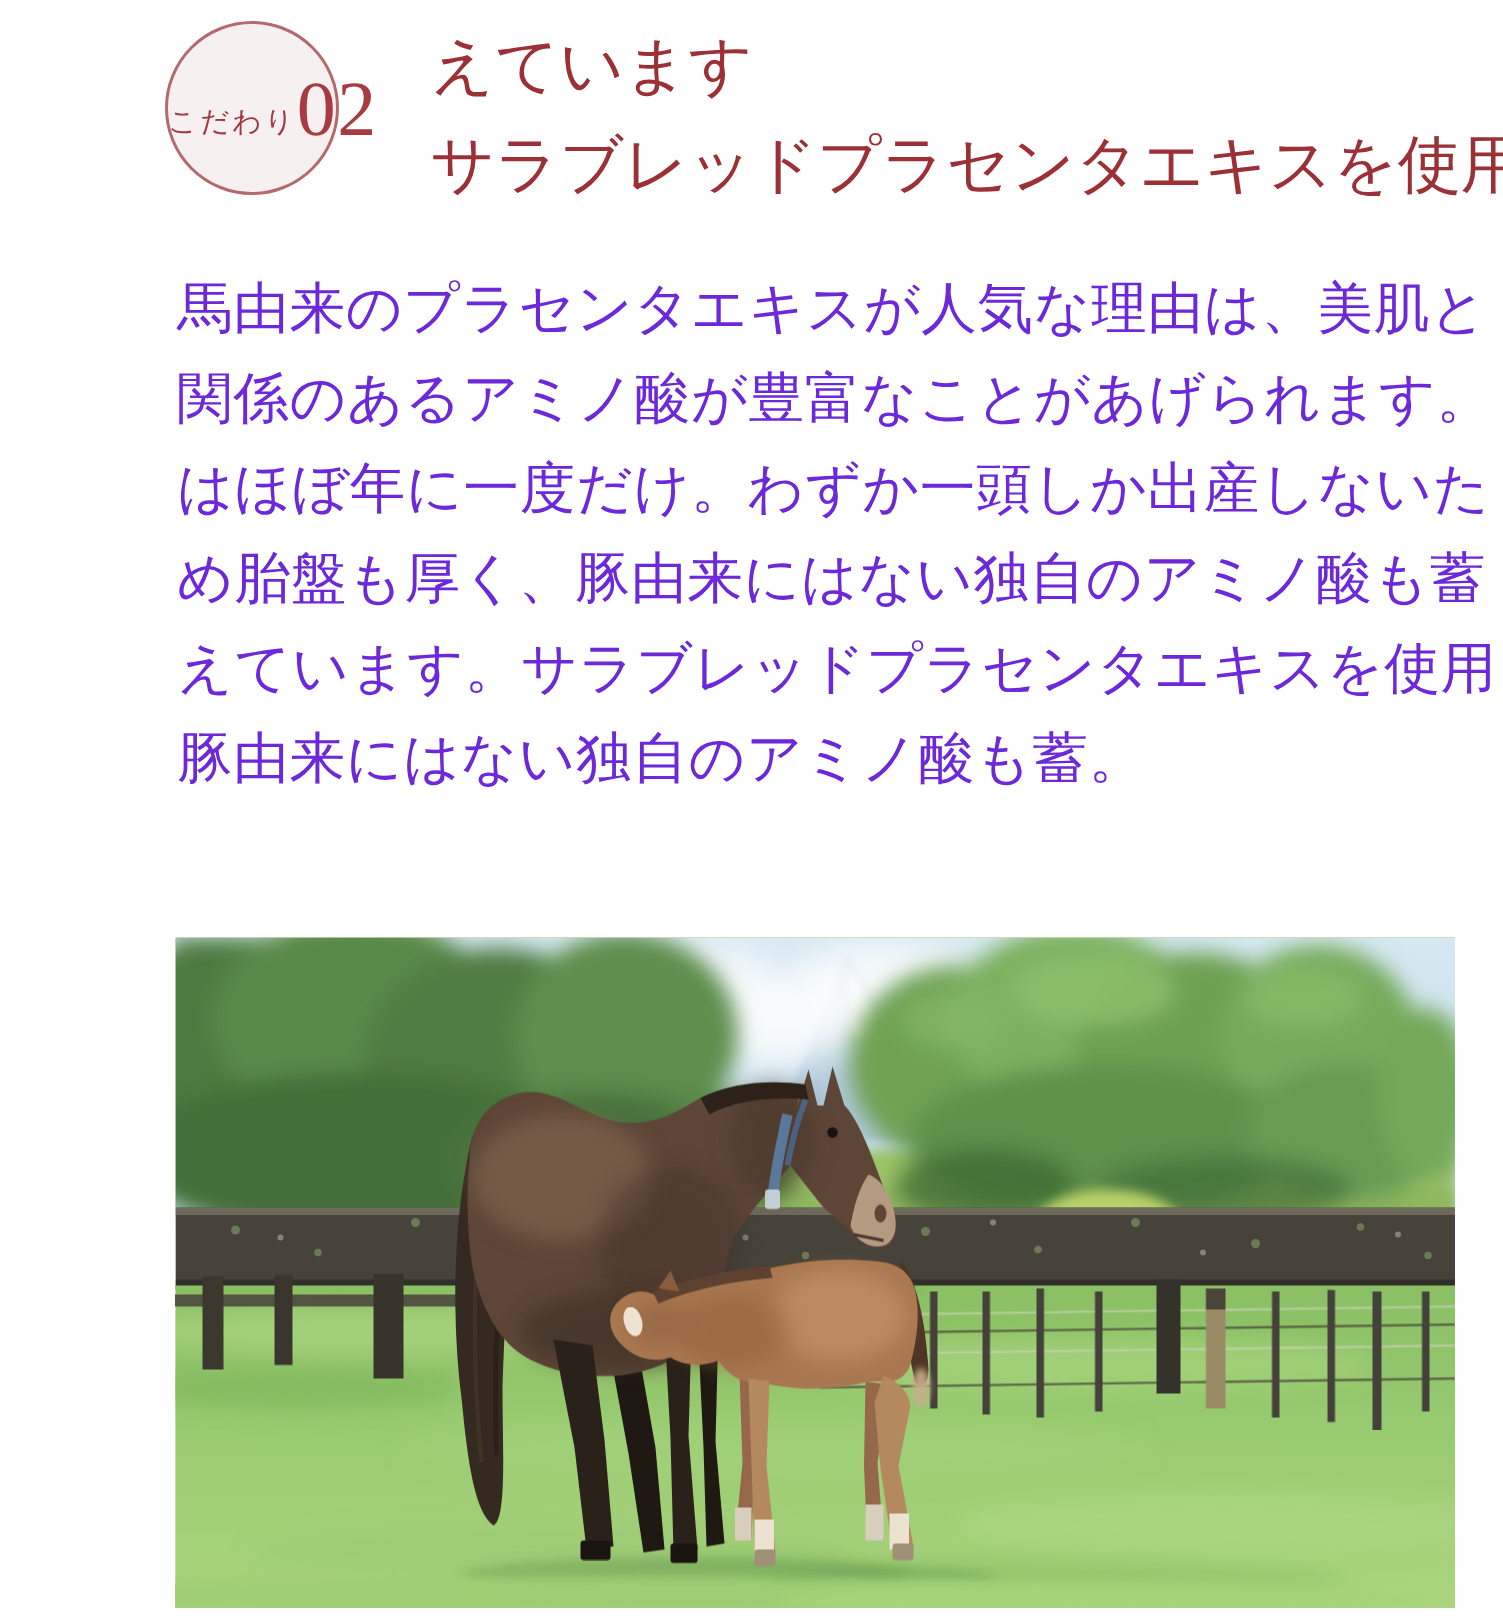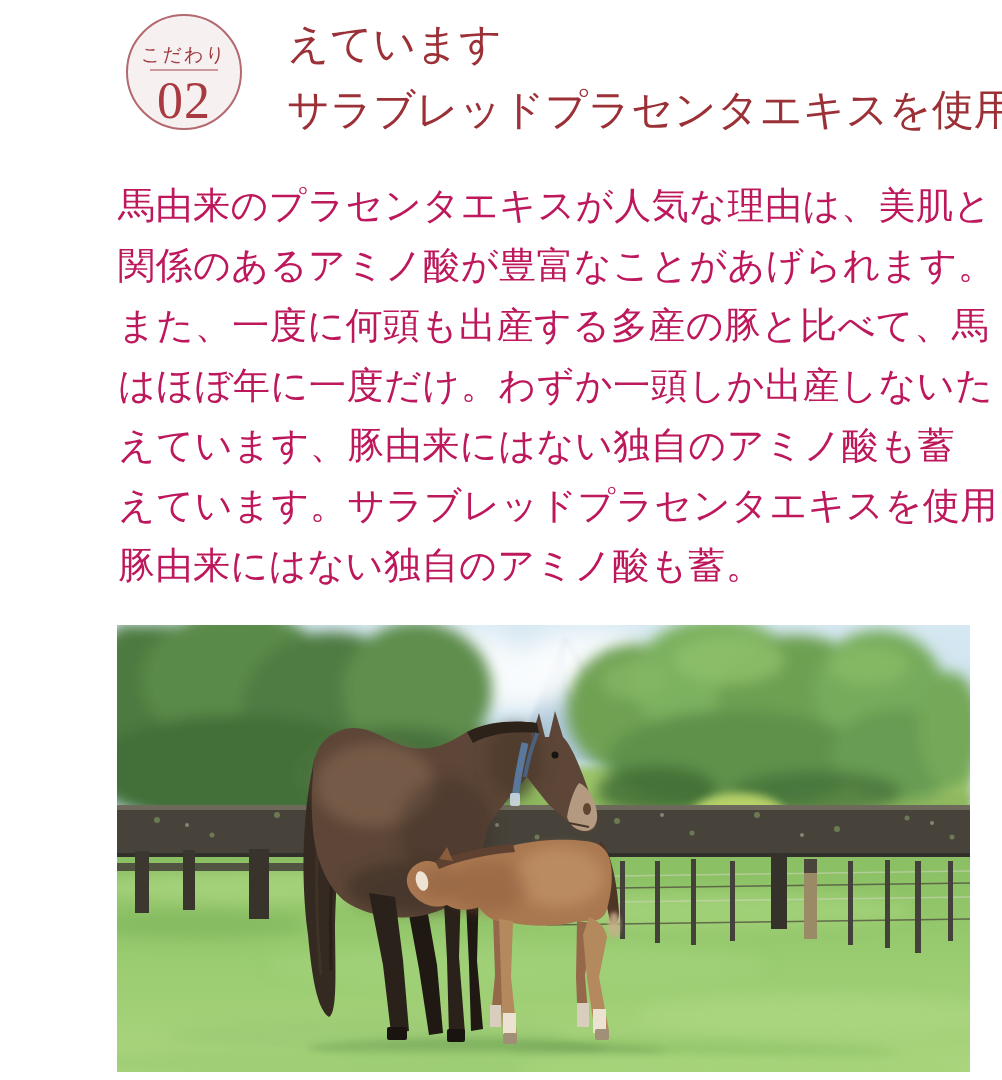--- a/index.html
+++ b/index.html
@@ -5,23 +5,23 @@
   html,body{margin:0;padding:0;}
   body{
     width:1002px;height:1080px;background:#ffffff;position:relative;overflow:hidden;
     font-family:"Liberation Sans",sans-serif;
     -webkit-font-smoothing:antialiased;
   }
   .page{position:absolute;inset:0;}
 
   
   .badge{
-    position:absolute;left:126px;top:14px;width:116px;height:116px;
+    position:absolute;left:110px;top:14px;width:116px;height:116px;
     border:2px solid #b3696e;border-radius:50%;background:#f7f0f1;
-    display:flex;flex-direction:column;align-items:center;justify-content:flex-end;
+    display:flex;align-items:center;justify-content:flex-start;
     box-sizing:border-box;
   }
   .badge-label{
     margin-top:17px;font-size:19px;line-height:20px;color:#a03a40;
     letter-spacing:2px;font-family:"DejaVu Serif",serif;white-space:nowrap;
   }
   .badge-underline{width:68px;height:2px;background:#c9999c;margin-top:5px;}
   .badge-number{
     margin-top:3px;font-size:52px;line-height:54px;color:#a73b41;
     font-family:Liberation Serif, serif;letter-spacing:1px;
@@ -30,21 +30,21 @@
   
   .heading{
     position:absolute;left:287px;top:11px;margin:0;
     font-family:"DejaVu Serif",serif;font-weight:500;
     font-size:42px;line-height:66px;color:#9b3037;white-space:nowrap;
   }
 
   
   .paragraph{position:absolute;left:118px;top:176px;width:870px;}
   .paragraph .tline{
-    font-size:37px;line-height:60px;height:60px;color:#be185d;
+    font-size:37px;line-height:60px;height:60px;color:#6d28d9;
     letter-spacing:0.5px;white-space:nowrap;
   }
 
   
   .photo{
     position:absolute;left:117px;top:625px;width:853px;height:447px;margin:0;
     background:#8fc168;overflow:hidden;
   }
   .photo svg{display:block;}
 </style>
@@ -57,23 +57,22 @@
     <div class="badge-label">こだわり</div>
     <div class="badge-underline"></div>
     <div class="badge-number">02</div>
   </div>
 
   <h1 class="heading"><span>えています</span><br><span>サラブレッドプラセンタエキスを使用</span></h1>
 
   <div class="paragraph">
     <div class="tline">馬由来のプラセンタエキスが人気な理由は、美肌と</div>
     <div class="tline">関係のあるアミノ酸が豊富なことがあげられます。</div>
-    <div class="tline">また、一度に何頭も出産する多産の豚と比べて、馬</div>
     <div class="tline">はほぼ年に一度だけ。わずか一頭しか出産しないた</div>
-    <div class="tline">えています、豚由来にはない独自のアミノ酸も蓄</div>
+    <div class="tline">め胎盤も厚く、豚由来にはない独自のアミノ酸も蓄</div>
     <div class="tline">えています。サラブレッドプラセンタエキスを使用</div>
     <div class="tline">豚由来にはない独自のアミノ酸も蓄。</div>
   </div>
 
   <figure class="photo" aria-label="牧場で母馬（サラブレッド）に授乳する子馬の写真">
     <svg width="853" height="447" viewBox="0 0 853 447" xmlns="http://www.w3.org/2000/svg">
       <defs>
         <linearGradient id="skyGrad" x1="0" y1="0" x2="0" y2="1">
           <stop offset="0" stop-color="#d6e8f2"></stop>
             <stop offset="1" stop-color="#b9d7e7"></stop>

